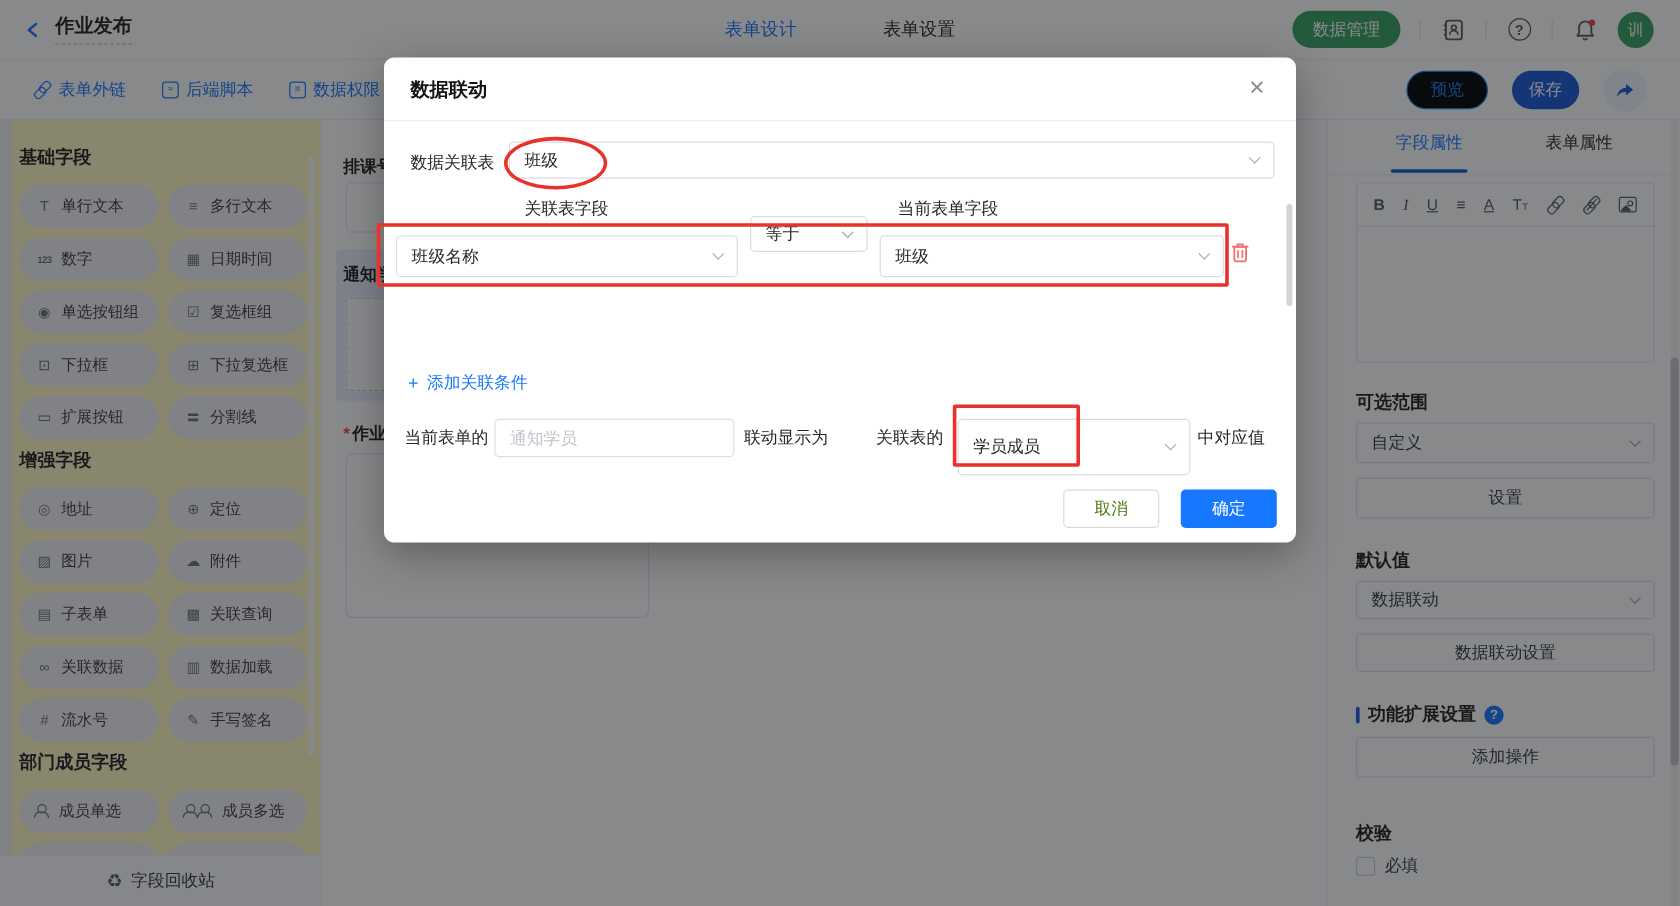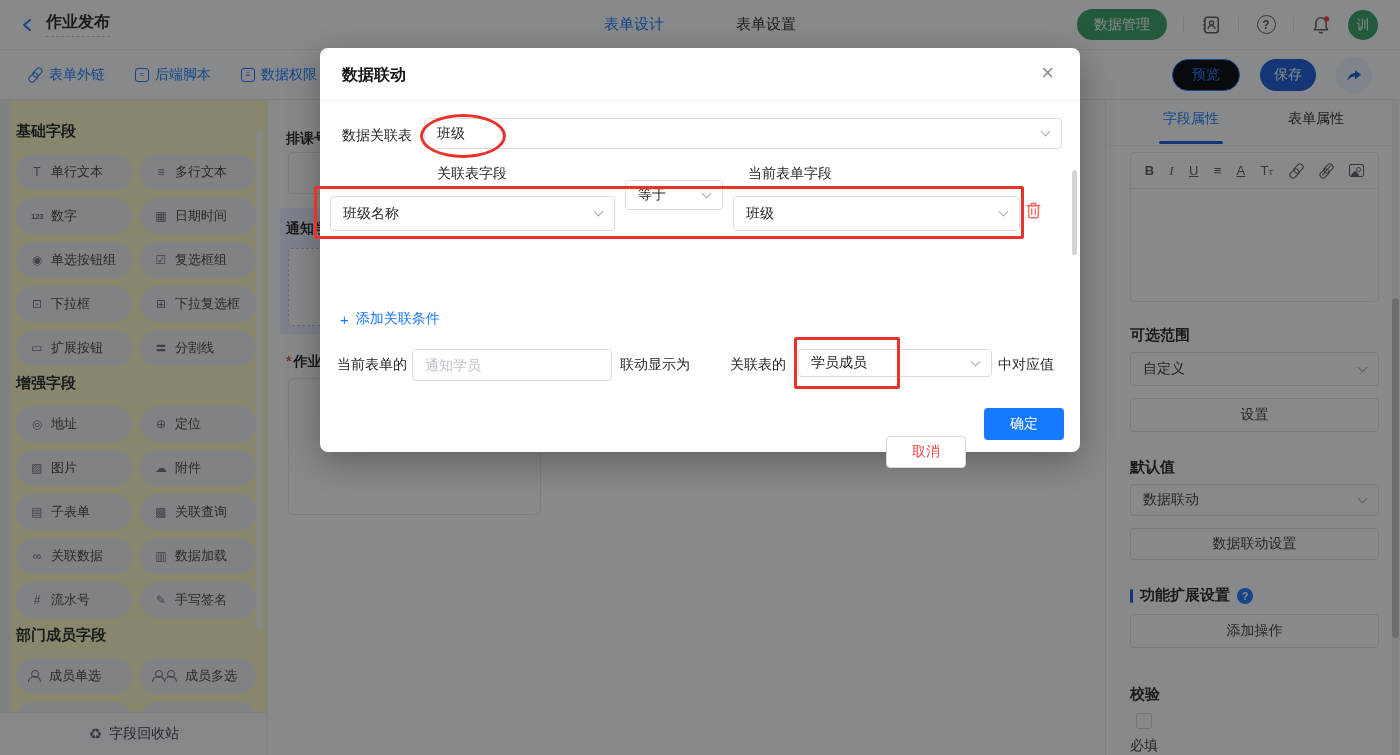--- a/index.html
+++ b/index.html
@@ -106,21 +106,21 @@
   .m-label{position:absolute;font-size:14px;color:#262626;}
   .msel{position:absolute;border:1px solid #d9dce3;border-radius:4px;background:#fff;display:flex;align-items:center;padding:0 12px;font-size:14px;color:#262626;cursor:pointer;}
   .chev{width:7px;height:7px;border-right:1.4px solid #a8abb2;border-bottom:1.4px solid #a8abb2;transform:rotate(45deg);margin-left:auto;margin-top:-4px;flex:none;}
   .m-colhead{position:absolute;font-size:14px;color:#262626;}
   .trash{position:absolute;left:705px;top:153px;cursor:pointer;}
   .addlink{position:absolute;left:20px;top:262px;display:flex;align-items:center;gap:7px;color:#1677ff;font-size:14px;cursor:pointer;}
   .plus{font-size:15px;}
   .m-input{position:absolute;left:92px;top:301px;width:200px;height:32px;border:1px solid #dcdfe6;border-radius:4px;padding:0 12px;font-size:14px;color:#262626;background:#fff;font-family:inherit;}
   .m-input::placeholder{color:#bfc3c9;}
   .m-footer-btn{position:absolute;top:360px;width:80px;height:32px;border-radius:4px;font-size:14px;cursor:pointer;}
-  .btn-cancel{left:566px;background:#fff;border:1px solid #d9d9d9;color:#ef4444;margin-top:28px;}
+  .btn-cancel{left:566px;background:#fff;border:1px solid #d9d9d9;color:#4d7c0f;}
   .btn-ok{left:664px;background:#1677ff;border:none;color:#fff;}
   .m-scroll{position:absolute;left:752px;top:122px;width:5px;height:85px;background:#d4d4d4;border-radius:3px;}
 
   
   .ann{position:absolute;border:3px solid #e8322b;z-index:60;pointer-events:none;}
   .ann-ellipse{left:420px;top:114px;width:86px;height:44px;border-radius:50%;}
   .ann-rect1{left:314px;top:186px;width:710px;height:53px;border-radius:2px;}
   .ann-rect2{left:794px;top:337px;width:106px;height:52px;border-radius:2px;}
 </style>
 </head>
@@ -356,21 +356,21 @@
     <button class="pbtn" style="top:428px;height:32px;">数据联动设置</button>
 
     <div class="ext-title" style="top:486px;">
       <span class="blue-bar"></span>
       <span>功能扩展设置</span>
       <span class="q-badge">?</span>
     </div>
     <button class="pbtn" style="top:514px;">添加操作</button>
 
     <div class="plabel" style="top:585px;">校验</div>
-    <div class="checkrow" style="top:613px;flex-direction:column;">
+    <div class="checkrow" style="top:613px;">
       <span class="checkbox"></span>
       <span>必填</span>
     </div>
   </div>
 
   <div class="pg-sb-track"></div>
   <div class="pg-sb-thumb"></div>
 
   <div class="overlay"></div>
 
@@ -410,21 +410,21 @@
 
     <div class="addlink">
       <span class="plus">+</span>
       <span>添加关联条件</span>
     </div>
 
     <div class="m-label" style="left:17px;top:308px;">当前表单的</div>
     <input class="m-input" readonly="" placeholder="通知学员" style="">
     <div class="m-label" style="left:300px;top:308px;">联动显示为</div>
     <div class="m-label" style="left:410px;top:308px;">关联表的</div>
-    <div class="msel" style="left:478px;top:301px;width:194px;height:28px;">
+    <div class="msel" style="left:478px;top:301px;width:194px;height:47px;">
       <span>学员成员</span>
       <span class="chev"></span>
     </div>
     <div class="m-label" style="left:678px;top:308px;">中对应值</div>
 
     <button class="m-footer-btn btn-cancel">取消</button>
     <button class="m-footer-btn btn-ok">确定</button>
     <div class="m-scroll"></div>
   </div>
 

